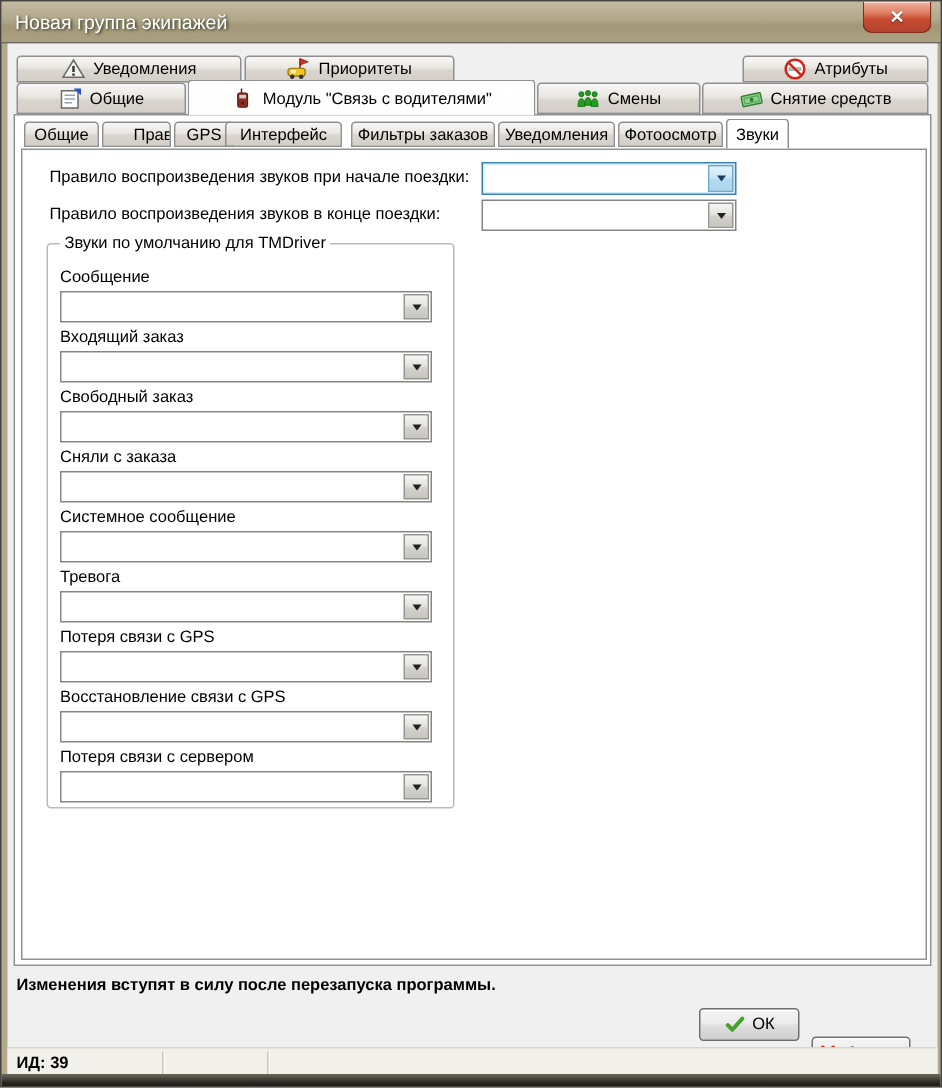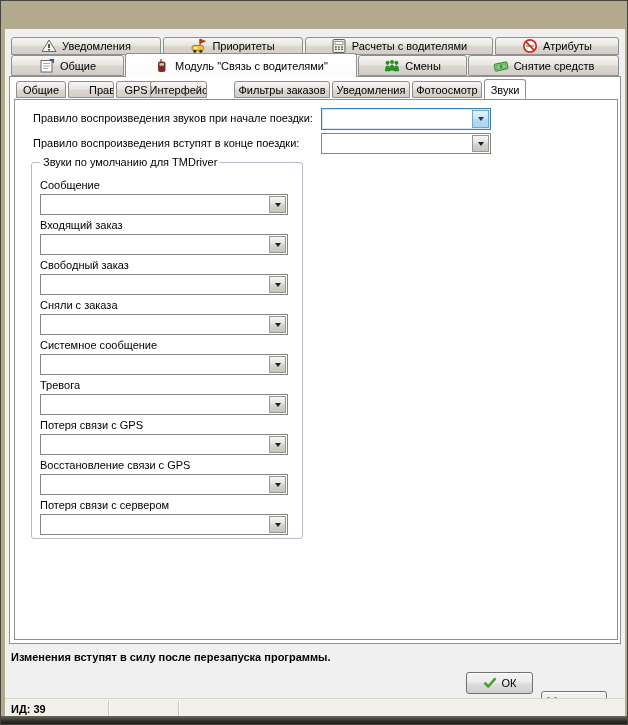--- a/index.html
+++ b/index.html
@@ -126,20 +126,26 @@
   }
   .status-text {
     position:absolute; left:6px; top:4px; font-size:11px; font-weight:bold; color:#000;
   }
 </style>
 </head>
 <body>
 
 <div class="window">
 
+  <div class="titlebar">
+    <span class="title">Новая группа экипажей</span>
+    <div class="close-btn">
+      <span class="glyph">✕</span>
+    </div>
+  </div>
 
   <div class="client">
 
     <div class="tab" style="left:6px; top:8px; width:150px; height:18px;">
       <svg class="icon16" viewBox="0 0 16 16">
         <path d="M8 2 L15 13.5 H1 Z" fill="#f2f2ee" stroke="#6b6b66" stroke-width="1"></path>
         <rect x="7.2" y="6" width="1.6" height="4" fill="#2f2f2c"></rect>
         <rect x="7.2" y="11" width="1.6" height="1.5" fill="#2f2f2c"></rect>
       </svg>
       <span>Уведомления</span>
@@ -147,35 +153,20 @@
     <div class="tab" style="left:158px; top:8px; width:140px; height:18px;">
       <svg class="icon16" viewBox="0 0 16 16">
         <line x1="9" y1="1" x2="9" y2="8" stroke="#7a221a" stroke-width="1"></line>
         <path d="M9 1 L14.5 3.2 L9 5.4 Z" fill="#d23220" stroke="#8a1f14" stroke-width="0.5"></path>
         <rect x="1" y="7.5" width="11.5" height="5.2" rx="2" fill="#f4c51a" stroke="#8a7008" stroke-width="0.8"></rect>
         <rect x="3" y="8.8" width="3.2" height="2" fill="#fdf4cf"></rect>
         <circle cx="3.8" cy="13.2" r="1.5" fill="#303030"></circle>
         <circle cx="9.8" cy="13.2" r="1.5" fill="#303030"></circle>
       </svg>
       <span>Приоритеты</span>
-    </div>
-    <div class="tab" style="left:300px; top:8px; width:188px; height:18px;">
-      <svg class="icon16" viewBox="0 0 16 16">
-        <rect x="2" y="1.5" width="12" height="13" rx="1.2" fill="#eceae4" stroke="#5d5d58" stroke-width="1"></rect>
-        <rect x="4" y="3.5" width="8" height="3" fill="#ffffff" stroke="#7b7b76" stroke-width="0.7"></rect>
-        <g fill="#55554f">
-          <rect x="4" y="8.3" width="1.7" height="1.4"></rect>
-            <rect x="7.1" y="8.3" width="1.7" height="1.4"></rect>
-            <rect x="10.2" y="8.3" width="1.7" height="1.4"></rect>
-          <rect x="4" y="10.6" width="1.7" height="1.4"></rect>
-            <rect x="7.1" y="10.6" width="1.7" height="1.4"></rect>
-            <rect x="10.2" y="10.6" width="1.7" height="1.4"></rect>
-        </g>
-      </svg>
-      <span>Расчеты с водителями</span>
     </div>
     <div class="tab" style="left:490px; top:8px; width:124px; height:18px;">
       <svg class="icon16" viewBox="0 0 16 16">
         <circle cx="8" cy="8" r="6.2" fill="#ffffff" stroke="#d2261c" stroke-width="1.7"></circle>
         <rect x="4" y="7.2" width="8" height="1.7" fill="#b9b9af" stroke="#8f8f85" stroke-width="0.4"></rect>
         <line x1="3.7" y1="3.7" x2="12.3" y2="12.3" stroke="#d2261c" stroke-width="1.7"></line>
       </svg>
       <span>Атрибуты</span>
     </div>
 
@@ -226,21 +217,21 @@
 
       <div class="tab" style="left:6px; top:4px; width:50px; height:17px;">
         <span>Общие</span>
       </div>
       <div class="tab" style="left:58px; top:4px; width:46px; height:17px;padding-left:28px;">
         <span>Права</span>
       </div>
       <div class="tab" style="left:106px; top:4px; width:40px; height:17px;">
         <span>GPS</span>
       </div>
-      <div class="tab" style="left:140px; top:4px; width:57px; height:17px;">
+      <div class="tab" style="left:140px; top:4px; width:78px; height:17px;">
         <span>Интерфейс</span>
       </div>
       <div class="tab" style="left:224px; top:4px; width:96px; height:17px;">
         <span>Фильтры заказов</span>
       </div>
       <div class="tab" style="left:322px; top:4px; width:78px; height:17px;">
         <span>Уведомления</span>
       </div>
       <div class="tab" style="left:402px; top:4px; width:70px; height:17px;">
         <span>Фотоосмотр</span>
@@ -252,21 +243,21 @@
       <div class="page" style="left:4px; top:22px; width:604px; height:541px;">
 
         <span class="field-label" style="left:18px; top:12px;">Правило воспроизведения звуков при начале поездки:</span>
         <div class="combo focused" style="left:306px; top:8px; width:170px; height:22px;">
           <span class="value"></span>
           <span class="btn">
               <span class="arrow"></span>
             </span>
         </div>
 
-        <span class="field-label" style="left:18px; top:37px;">Правило воспроизведения вступят в конце поездки:</span>
+        <span class="field-label" style="left:18px; top:37px;">Правило воспроизведения звуков в конце поездки:</span>
         <div class="combo" style="left:306px; top:33px; width:170px; height:21px;">
           <span class="value"></span>
           <span class="btn">
               <span class="arrow"></span>
             </span>
         </div>
 
         <div class="groupbox" style="left:16px; top:62px; width:272px; height:377px;">
           <span class="legend">Звуки по умолчанию для TMDriver</span>
 

